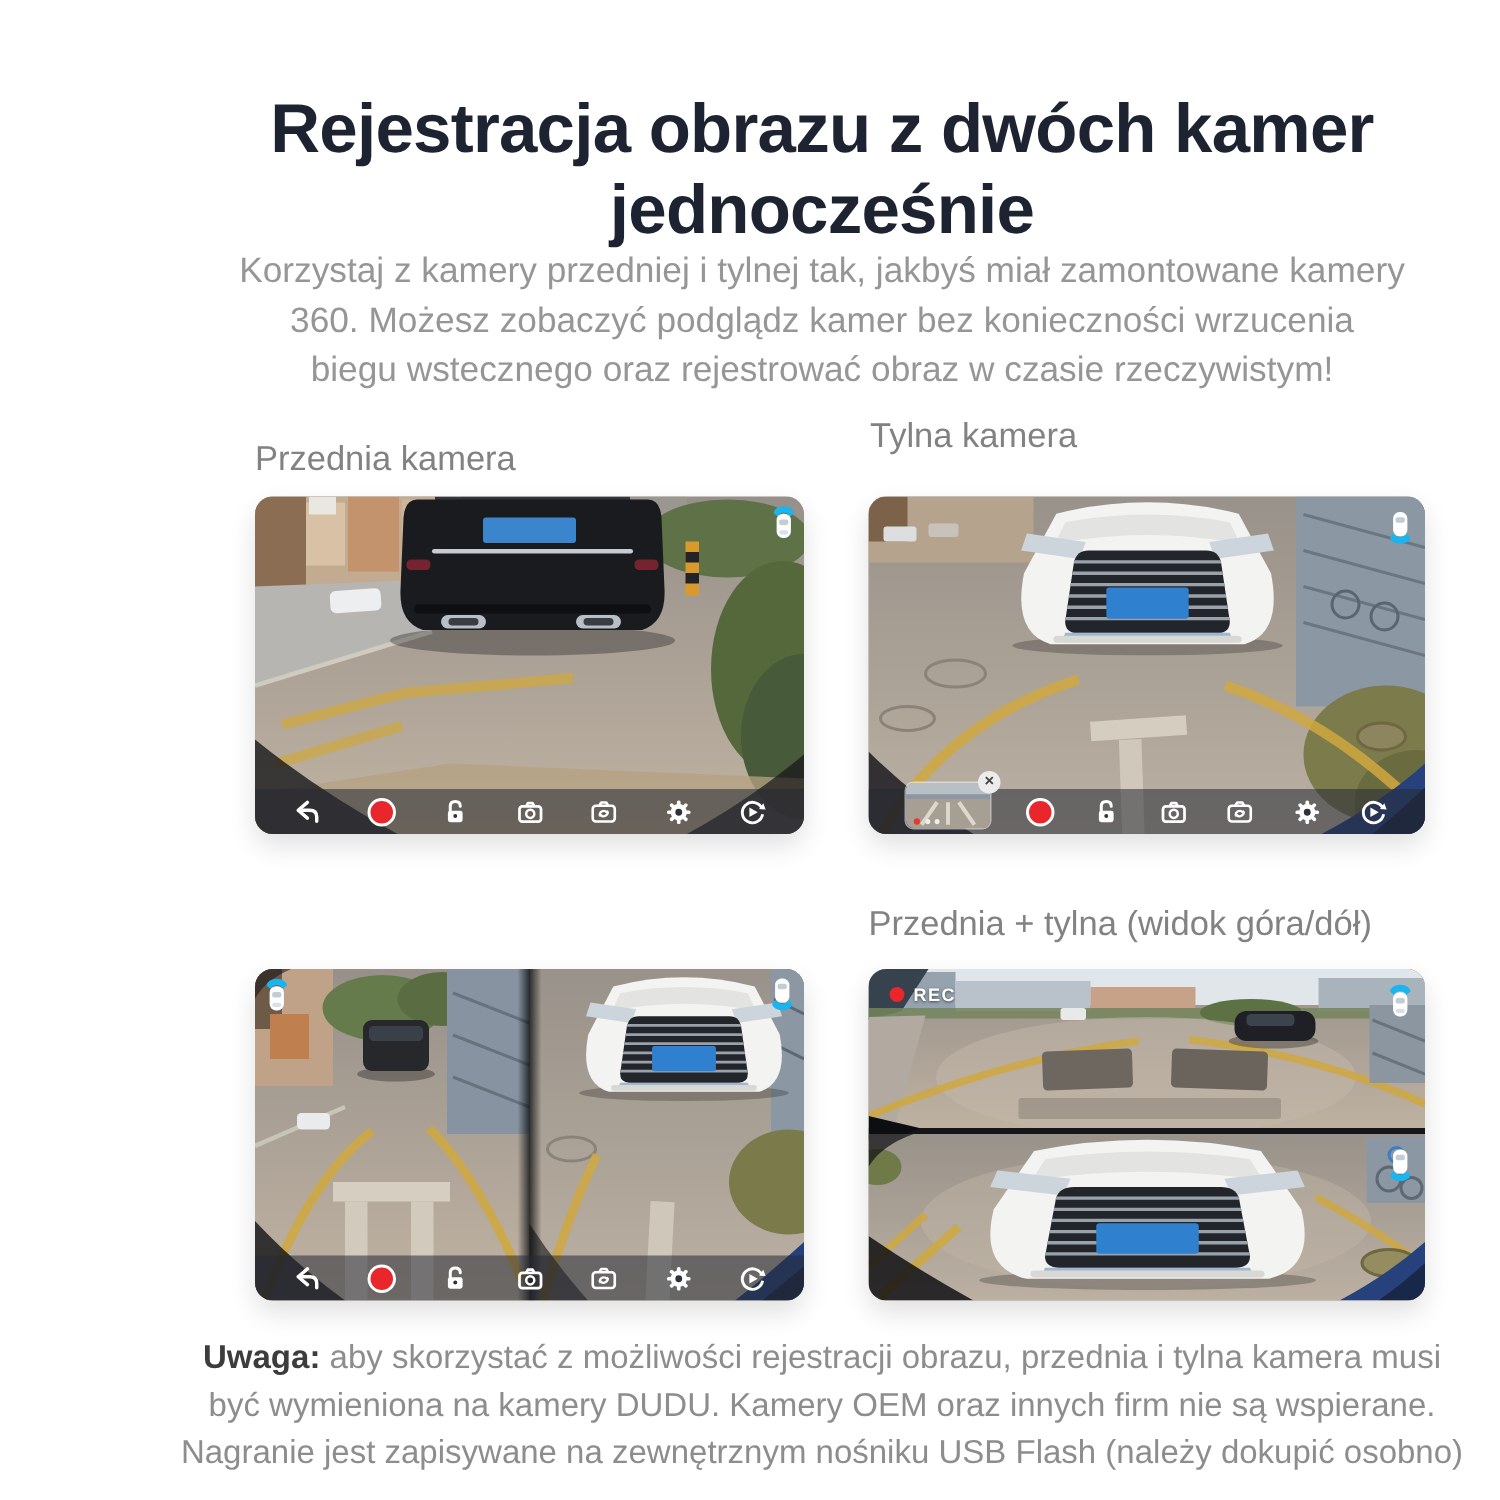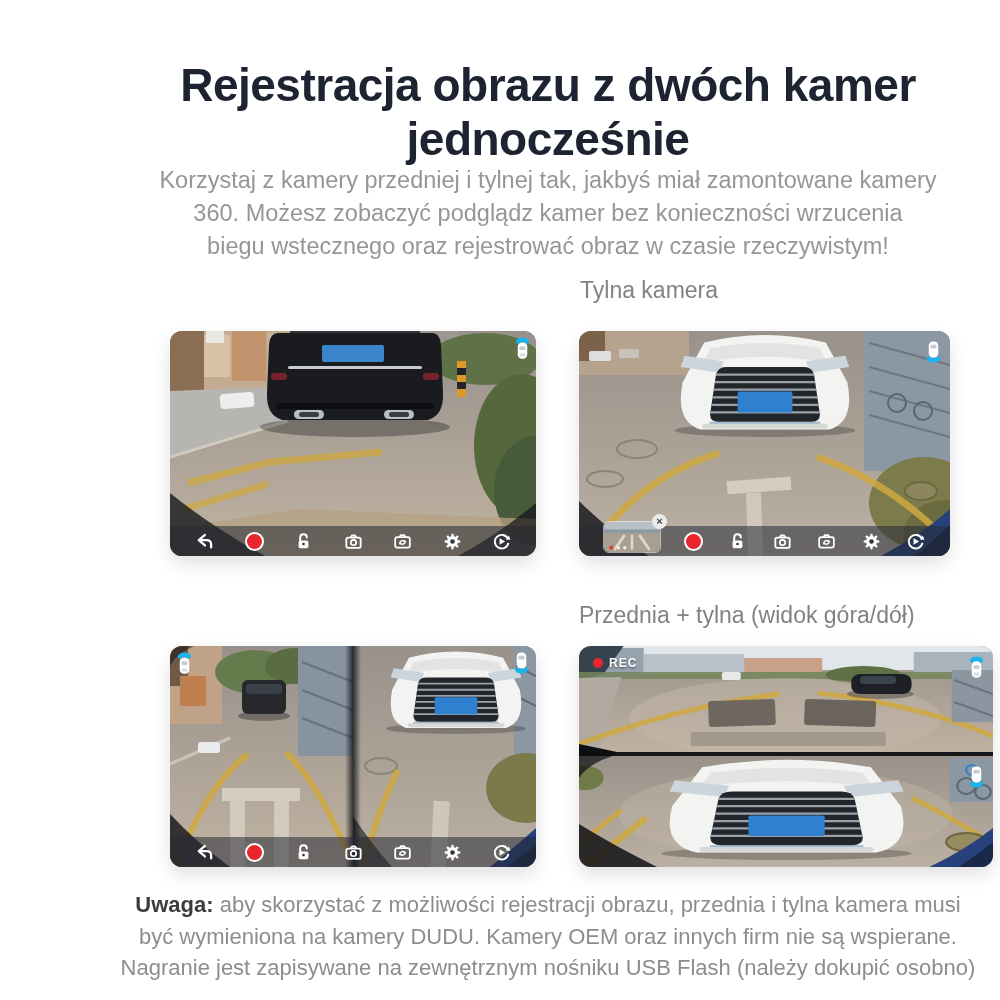--- a/index.html
+++ b/index.html
@@ -139,20 +139,21 @@
     <span>Rejestracja obrazu z dwóch kamer</span>
     <span>jednocześnie</span>
   </h1>
 
   <div class="intro">
     <span>Korzystaj z kamery przedniej i tylnej tak, jakbyś miał zamontowane kamery</span>
     <span>360. Możesz zobaczyć podglądz kamer bez konieczności wrzucenia</span>
     <span>biegu wstecznego oraz rejestrować obraz w czasie rzeczywistym!</span>
   </div>
 
+  <div class="plabel" style="left:122px;top:292px">Przednia kamera</div>
   <div class="plabel" style="left:532px;top:277px">Tylna kamera</div>
   <div class="plabel" style="left:531px;top:602px">Przednia + tylna (widok góra/dół)</div>
 
   <div class="panel" style="left:122px;top:331px;width:366px;height:225px">
     <svg class="scene" viewBox="0 0 366 225" preserveAspectRatio="none">
       <rect width="366" height="225" fill="url(#g-road1)"></rect>
       <rect x="0" y="0" width="140" height="60" fill="#c3ab92"></rect>
       <rect x="0" y="0" width="34" height="66" fill="#8a6d52"></rect>
       <rect x="34" y="4" width="26" height="42" fill="#d9c1a6"></rect>
       <rect x="62" y="0" width="34" height="50" fill="#c2936d"></rect>
@@ -380,21 +381,21 @@
           </svg>
         </button>
       <button class="tbtn">
           <svg viewBox="0 0 24 24">
             <use href="#i-play"></use>
           </svg>
         </button>
     </div>
   </div>
 
-  <div class="panel" style="left:531px;top:646px;width:414px;height:221px">
+  <div class="panel" style="left:531px;top:646px;width:371px;height:221px">
     <svg class="scene" viewBox="0 0 371 221" preserveAspectRatio="none">
 
       <rect width="371" height="110" fill="url(#g-road1)"></rect>
       <rect x="0" y="0" width="371" height="24" fill="#e0e6ea"></rect>
       <rect x="0" y="2" width="58" height="30" fill="#96a3af"></rect>
       <rect x="58" y="8" width="90" height="20" fill="#b9c2ca"></rect>
       <rect x="148" y="12" width="70" height="14" fill="#c7a289"></rect>
       <rect x="300" y="6" width="71" height="22" fill="#a9b3bc"></rect>
       <polygon points="0,0 40,0 22,28 0,34" fill="#36434f"></polygon>
       <rect x="0" y="26" width="371" height="7" fill="#74855a" opacity="0.85"></rect>

